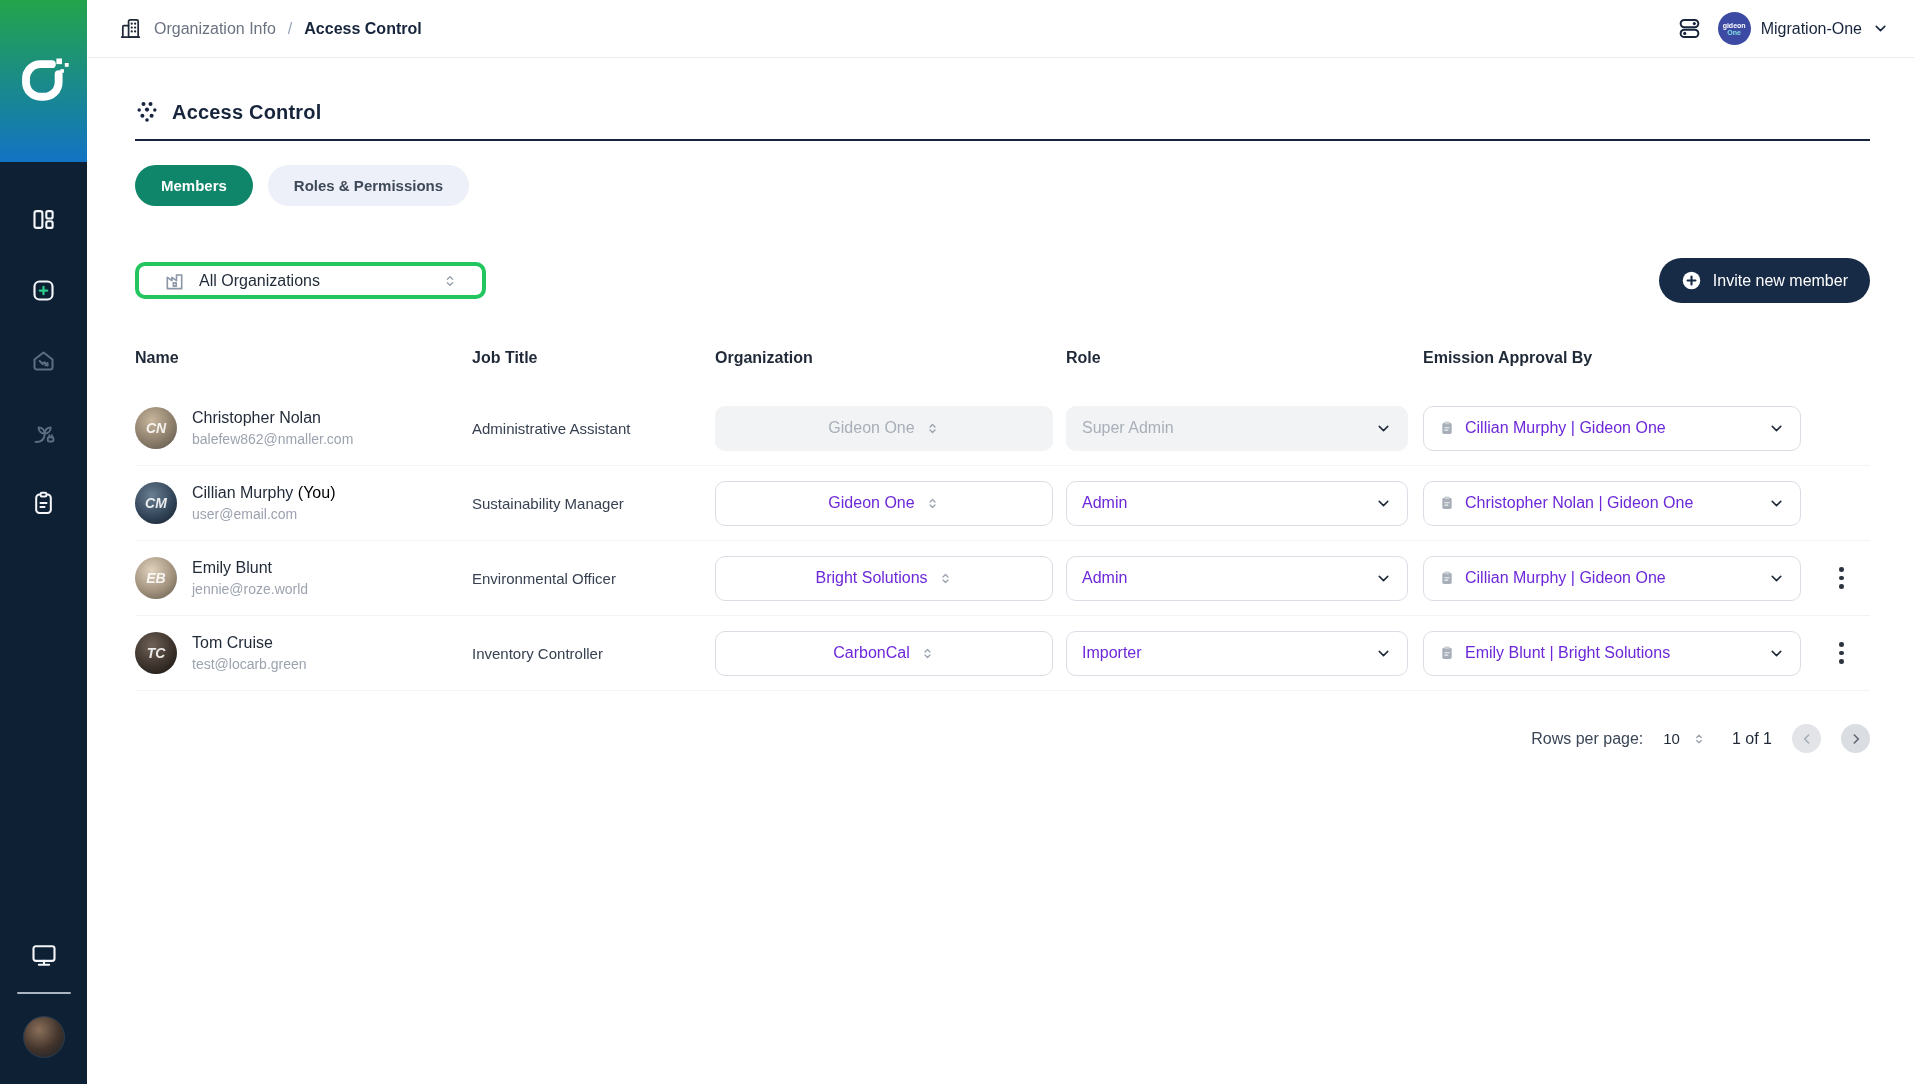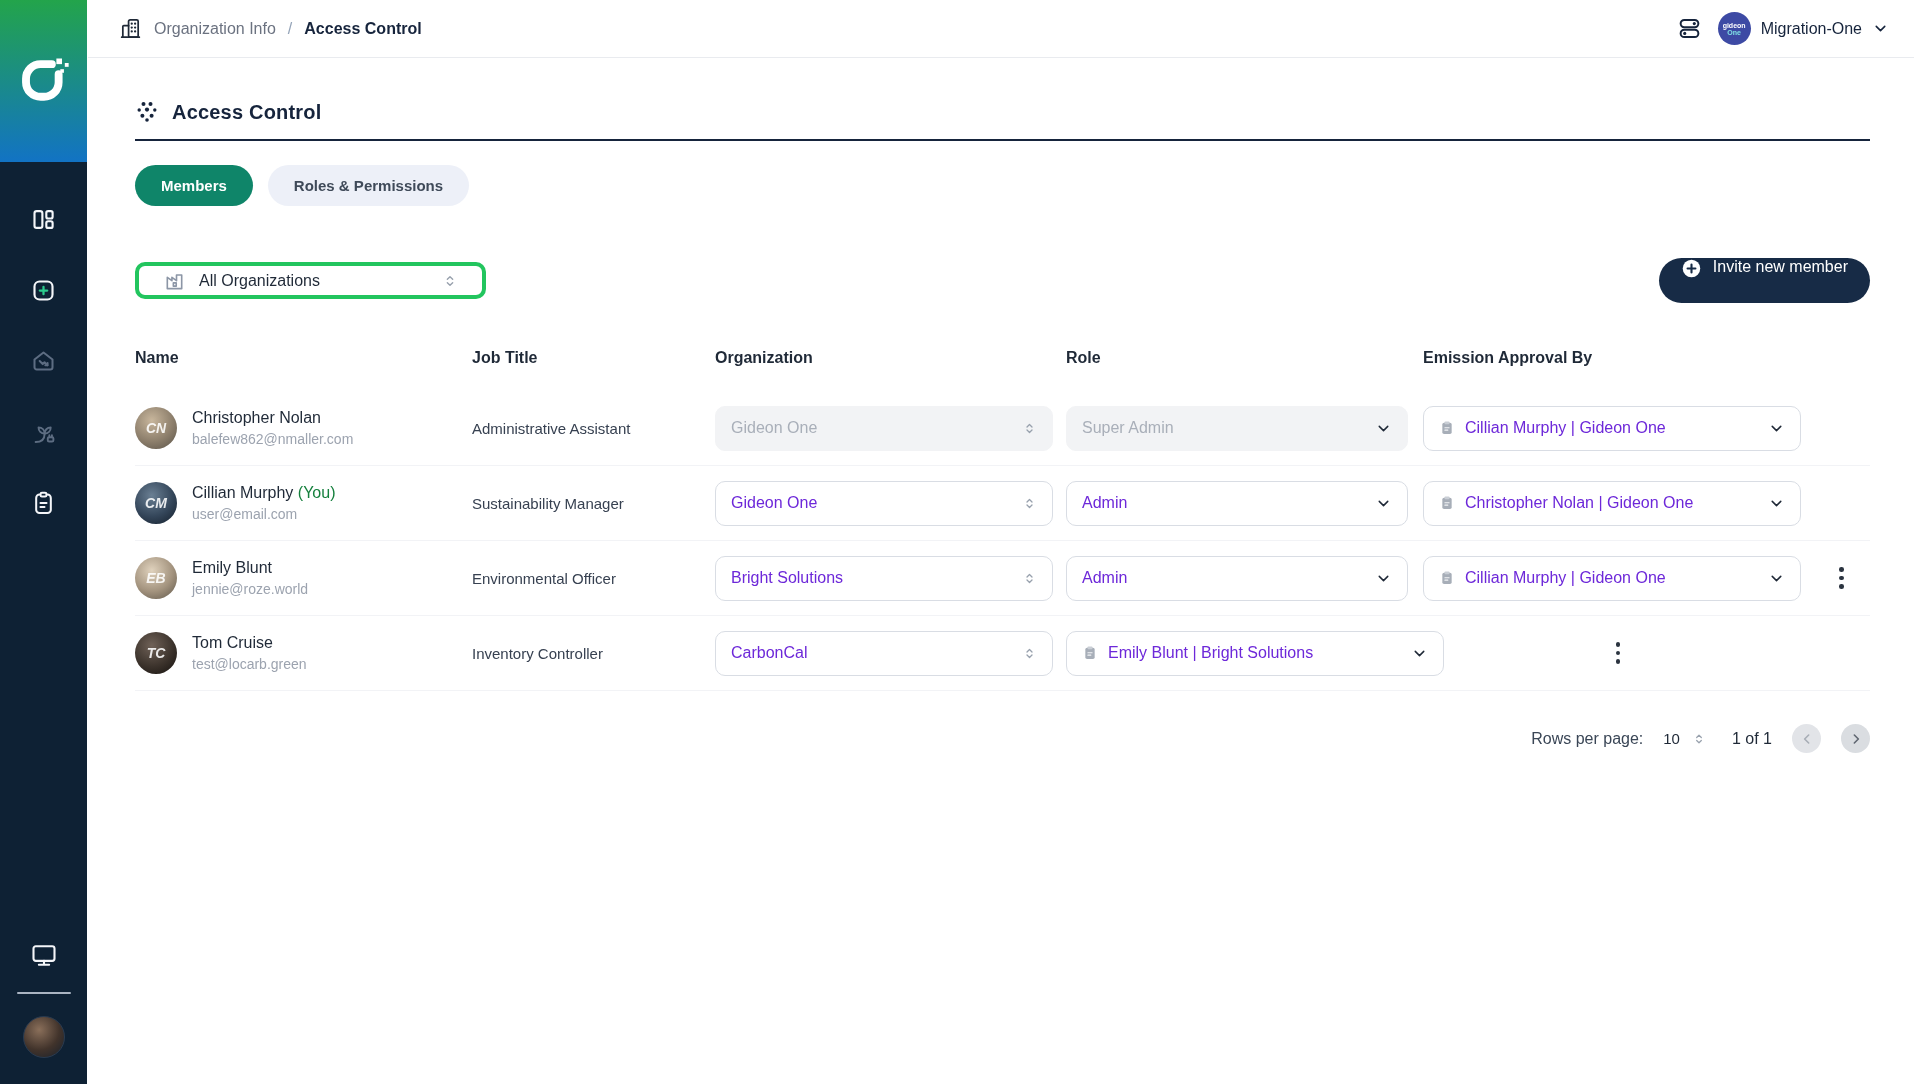--- a/index.html
+++ b/index.html
@@ -47,45 +47,45 @@
   .tab { height:41px; border-radius:21px; padding:0 26px; display:flex; align-items:center;
     font-size:15px; font-weight:600; cursor:pointer; border:none; }
   .tab.active { background:#0F8569; color:#fff; }
   .tab.inactive { background:#EDF0F8; color:#3F4A59; }
 
   .filter-row { margin-top:52px; display:flex; align-items:center; justify-content:space-between; }
   .org-filter { width:351px; height:37px; border:4px solid #22c55e; border-radius:10px;
     background:#fff; display:flex; align-items:center; gap:13px; padding:0 24px; cursor:pointer; }
   .org-filter .lbl { font-size:16px; color:#1f2937; flex:1; }
   .invite-btn { height:45px; border:none; border-radius:23px; background:#172B46; color:#fff;
-    display:flex; gap:11px; padding:0 22px; font-size:16px;
+    display:flex; align-items:center; gap:11px; padding:0 22px; font-size:16px;
     font-weight:500; cursor:pointer; font-family:inherit; }
 
   
   .table { margin-top:46px; }
   .thead, .trow { display:grid; grid-template-columns:337px 243px 351px 357px 390px 1fr; align-items:center; }
   .thead { font-size:16px; font-weight:700; color:#1F2937; padding-bottom:24px; }
   .trow { height:75px; border-bottom:1px solid #F2F3F6; }
   .name-cell { display:flex; align-items:center; gap:15px; }
   .avatar { width:42px; height:42px; border-radius:50%; flex:0 0 auto;
     display:flex; align-items:center; justify-content:center;
     color:rgba(255,255,255,.88); font-size:14px; font-weight:700;font-style:italic; }
   .av0 { background:radial-gradient(circle at 40% 32%, #c8b69c 0%, #8d7f6c 55%, #575046 100%); }
   .av1 { background:radial-gradient(circle at 40% 32%, #6a7f93 0%, #34465a 55%, #131d29 100%); }
   .av2 { background:radial-gradient(circle at 40% 32%, #e0d2bd 0%, #a3937e 55%, #5c5448 100%); }
   .av3 { background:radial-gradient(circle at 40% 32%, #6f6157 0%, #3c332c 55%, #14100d 100%); }
   .nm-top { font-size:16px; color:#1F2937; font-weight:500; }
-  .you { color:#15803d; font-weight:400; }
+  .you { color:#000000; font-weight:400; }
   .email { font-size:14px; color:#9CA3AF; margin-top:4px; }
   .job { font-size:15px; color:#374151; }
 
   .select { height:45px; border:1px solid #D9DDE4; border-radius:10px; background:#fff;
     display:flex; align-items:center; gap:10px; padding:0 15px; font-size:16px;
     color:#6d28d9; cursor:pointer; }
-  .select.org-sel { width:338px; justify-content:space-between; }
+  .select.org-sel { width:338px; justify-content:center; }
   .select.role-sel { width:342px; justify-content:space-between; }
   .select.appr-sel { width:378px; }
   .select.appr-sel .sel-label { flex:1; }
   .select.disabled { background:#F2F3F5; border-color:#F2F3F5; color:#A9AFB9; cursor:default; }
   .menu-cell { display:flex; justify-content:center; }
   .kebab { width:30px; height:34px; border:none; background:transparent; cursor:pointer;
     display:flex; flex-direction:column; align-items:center; justify-content:center; gap:4px; }
   .kebab span { width:4.5px; height:4.5px; border-radius:50%; background:#2B3440; }
   .hidden { visibility:hidden; }
 
@@ -420,20 +420,28 @@
     <div class="job">Inventory Controller</div>
     <div>
       <div class="select org-sel">
         <span class="sel-label">CarbonCal</span>
         <svg width="15" height="15" viewBox="0 0 24 24" fill="none" stroke="#98A1AD" stroke-width="2.1" stroke-linecap="round" stroke-linejoin="round">
           <path d="m8 9.5 4-4 4 4M8 14.5l4 4 4-4"></path>
         </svg>
       </div>
     </div>
     <div>
+      <div class="select role-sel">
+        <span class="sel-label">Importer</span>
+        <svg width="17" height="17" viewBox="0 0 24 24" fill="none" stroke="#1F2937" stroke-width="2.1" stroke-linecap="round" stroke-linejoin="round">
+          <path d="m6 9 6 6 6-6"></path>
+        </svg>
+      </div>
+    </div>
+    <div>
       <div class="select appr-sel">
         <svg width="16" height="16" viewBox="0 0 24 24">
           <rect x="5" y="4" width="14" height="17" rx="2.6" fill="#A7AEB8"></rect>
           <rect x="8.3" y="2.2" width="7.4" height="4" rx="1.3" fill="#C9CED5"></rect>
           <path d="M8.8 11.5h6.4M8.8 15.2h4.4" stroke="#F2F3F5" stroke-width="1.6" stroke-linecap="round"></path>
         </svg>
         <span class="sel-label">Emily Blunt | Bright Solutions</span>
         <svg width="17" height="17" viewBox="0 0 24 24" fill="none" stroke="#1F2937" stroke-width="2.1" stroke-linecap="round" stroke-linejoin="round">
           <path d="m6 9 6 6 6-6"></path>
         </svg>

